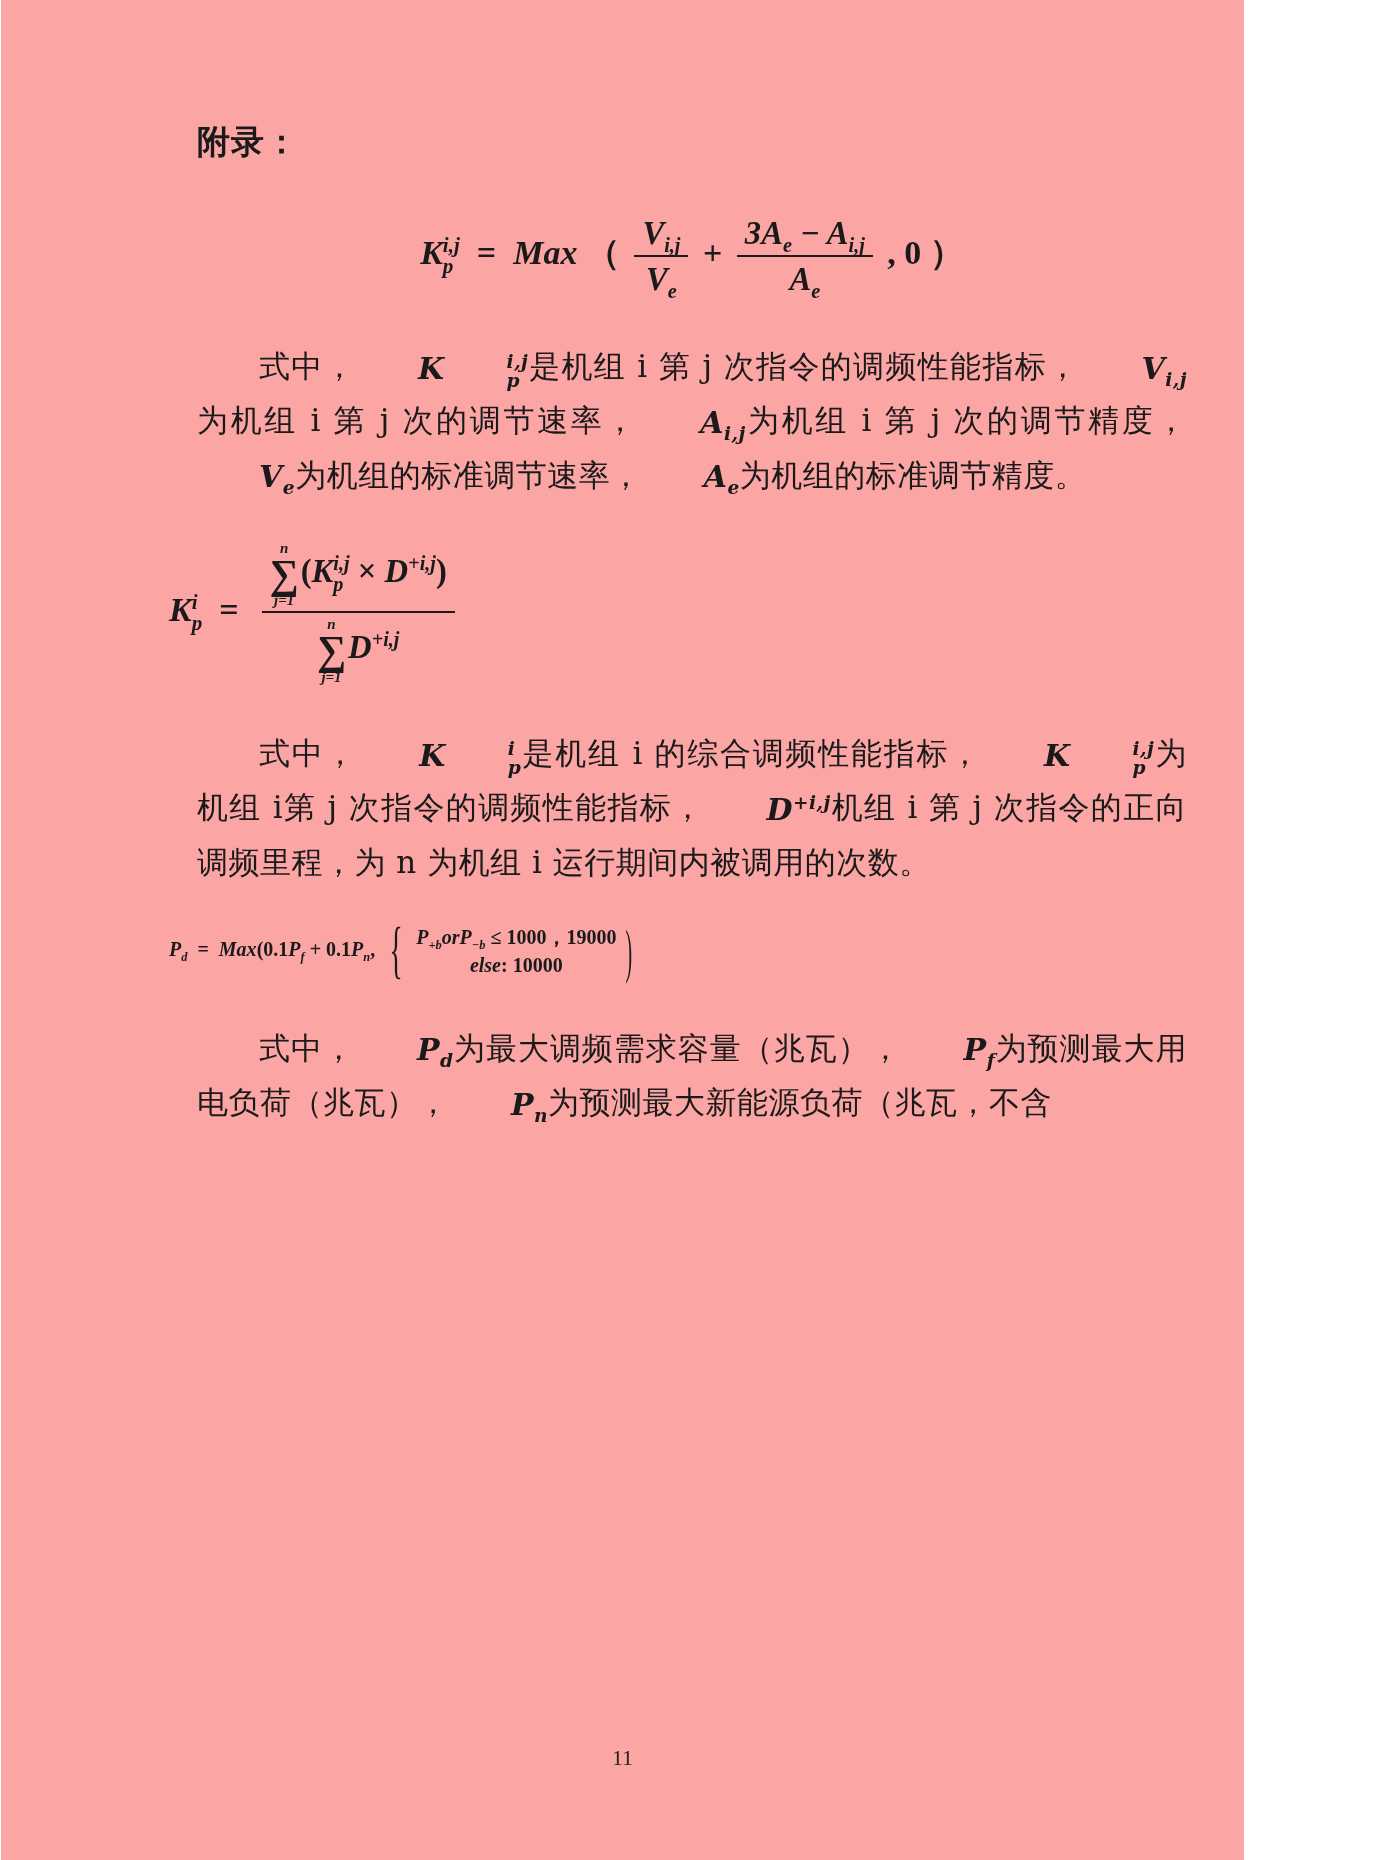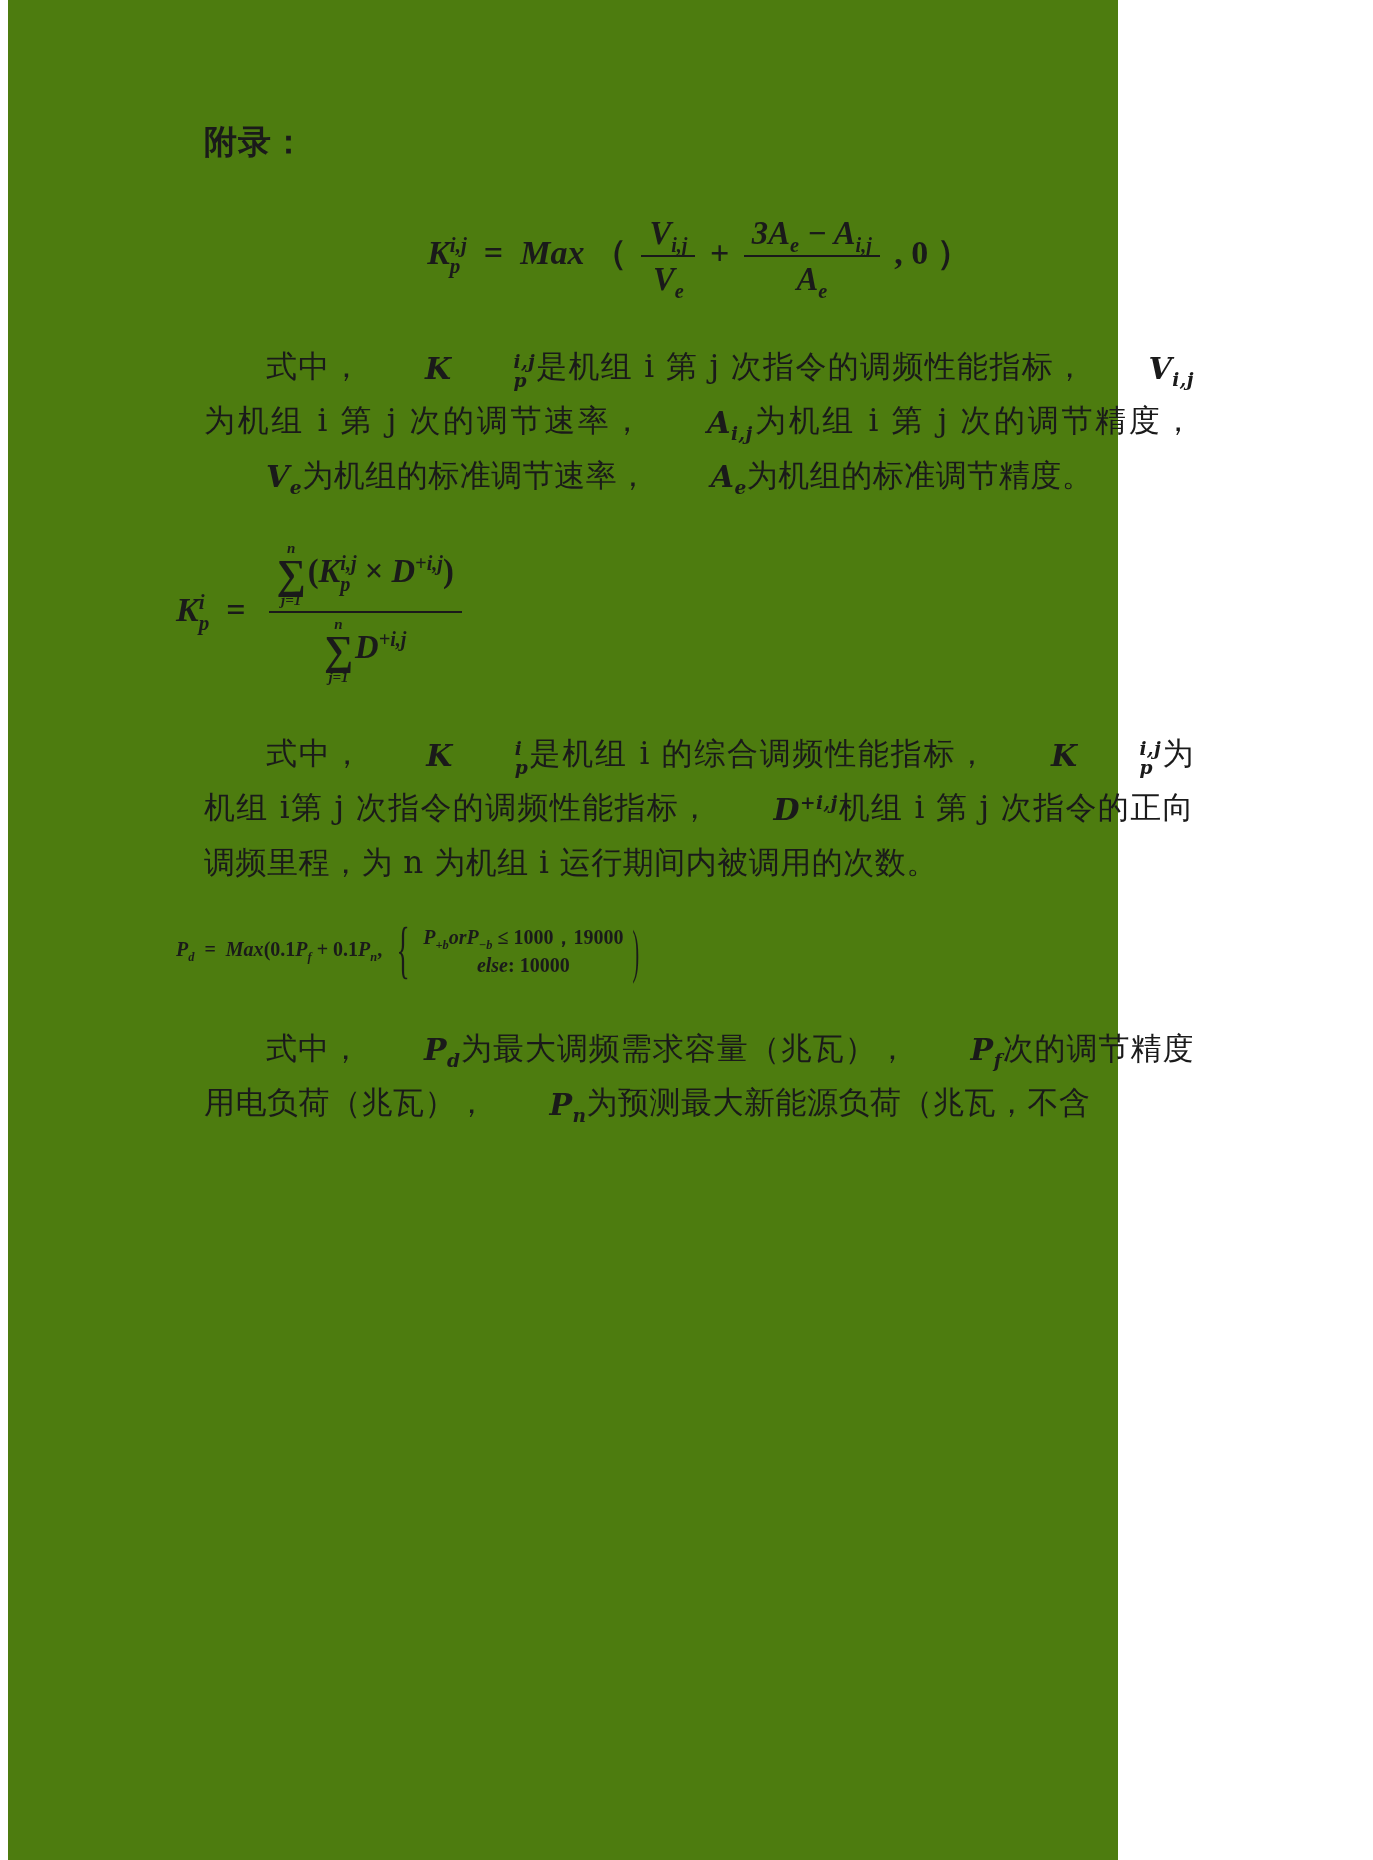--- a/index.html
+++ b/index.html
@@ -10,24 +10,24 @@
   body {
     width: 1373px;
     height: 1860px;
     font-family: "Liberation Serif", serif;
     color: #1a1a1a;
     position: relative;
     overflow: hidden;
   }
   .page {
     position: absolute;
-    left: 8px; top: 0;
-    width: 1110px;
+    left: 1px; top: 0;
+    width: 1243px;
     height: 1860px;
-    background: #4d7c0f;
+    background: #fca5a5;
   }
   .content {
     position: absolute;
     left: 196px;
     top: 120px;
     width: 990px;
   }
   .heading {
     font-size: 33px;
     font-weight: 700;
@@ -244,18 +244,19 @@
         <span class="cases">
           <span class="brace">{</span>
           <span class="row">P<sub>+b</sub><span class="up">or</span>P<sub>−b</sub> <span class="rm">≤ 1000，19000</span></span>
           <span class="row"><span class="up">else</span><span class="rm">: 10000</span></span>
         </span>
         <span class="tall-paren">)</span>
       </span>
     </div>
 
     <p class="para indent" style="margin-top:42px">
-      <span>式中，</span><span class="math" style="font-size:30px">P<sub>d</sub></span><span>为最大调频需求容量（兆瓦），</span><span class="math" style="font-size:30px">P<sub>f</sub></span><span>次的调节精度</span><span>用电负荷（兆瓦），</span><span class="math" style="font-size:30px">P<sub>n</sub></span><span>为预测最大新能源负荷（兆瓦，不含</span>
+      <span>式中，</span><span class="math" style="font-size:30px">P<sub>d</sub></span><span>为最大调频需求容量（兆瓦），</span><span class="math" style="font-size:30px">P<sub>f</sub></span><span>为预测最大</span><span>用电负荷（兆瓦），</span><span class="math" style="font-size:30px">P<sub>n</sub></span><span>为预测最大新能源负荷（兆瓦，不含</span>
     </p>
 
   </div>
 
+  <div class="pagenum">11</div>
 </div>
 
 </body></html>

